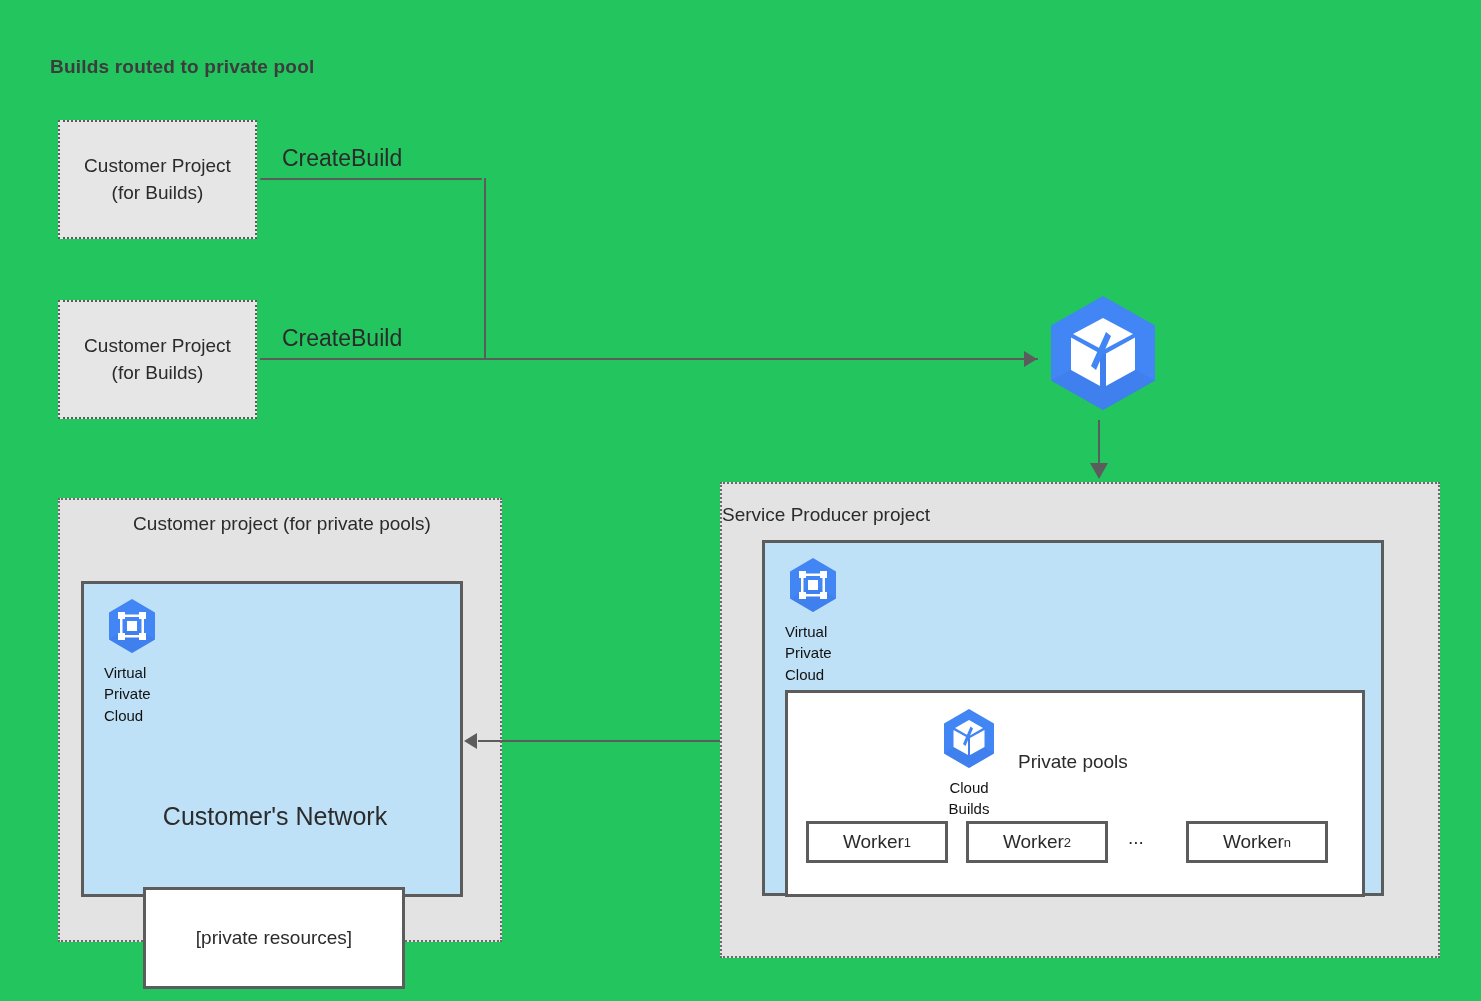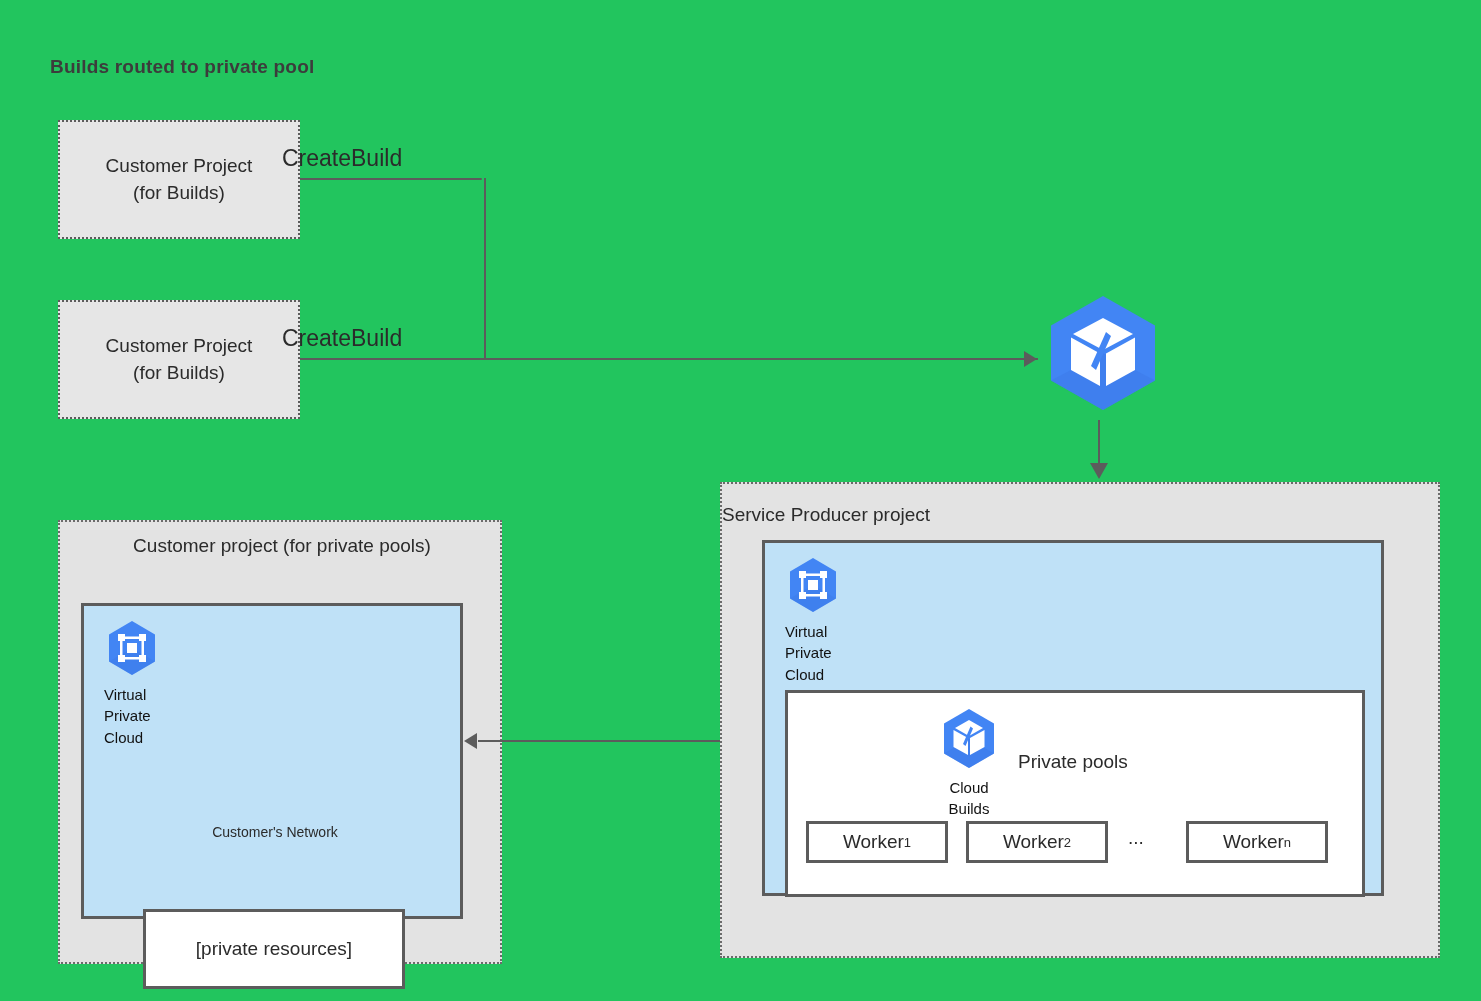--- a/index.html
+++ b/index.html
@@ -25,21 +25,21 @@
     top: 56px;
     font-size: 19px;
     font-weight: bold;
     color: #3c3c3c;
     letter-spacing: 0.2px;
     white-space: nowrap;
   }
 
   
   .cust-build-box {
-    width: 242px;
+    width: 199px;
     height: 119px;
     background: #e6e6e6;
     border: 2px dotted #5c5c5c;
     box-sizing: border-box;
     display: flex;
     align-items: center;
     justify-content: center;
     text-align: center;
     color: #2b2b2b;
     font-size: 19px;
@@ -86,21 +86,21 @@
 
   
   #conn-down-v { left: 1098px; top: 420px; width: 2px; height: 45px; }
   #arrow-down-sp { left: 1090px; top: 463px; }
 
   
   #cloudbuild-main { left: 1042px; top: 292px; width: 122px; height: 122px; }
 
   
   #customer-project-panel {
-    left: 58px; top: 520px;
+    left: 58px; top: 498px;
     width: 444px; height: 444px;
     background: #e3e3e3;
     border: 2px dotted #6b6b6b;
     box-sizing: border-box;
     padding-left: 38px;
   }
   #customer-project-title {
     left: 0; top: 13px; width: 444px;
     text-align: center;
     font-size: 19px;
@@ -109,26 +109,26 @@
   #customers-network-box {
     left: 21px; top: 81px;
     width: 382px; height: 316px;
     background: #bfe1f7;
     border: 3px solid #5c5c5c;
     box-sizing: border-box;
   }
   #customers-network-label {
     left: 0; top: 218px; width: 382px;
     text-align: center;
-    font-size: 14px;
+    font-size: 25px;
     color: #2b2b2b;
   }
   #private-resources-box {
     left: 59px; top: 303px;
-    width: 262px; height: 80px;
+    width: 262px; height: 102px;
     background: #ffffff;
     border: 3px solid #5c5c5c;
     box-sizing: border-box;
     display: flex;
     align-items: center;
     justify-content: center;
     font-size: 19px;
     color: #2b2b2b;
   }
 

